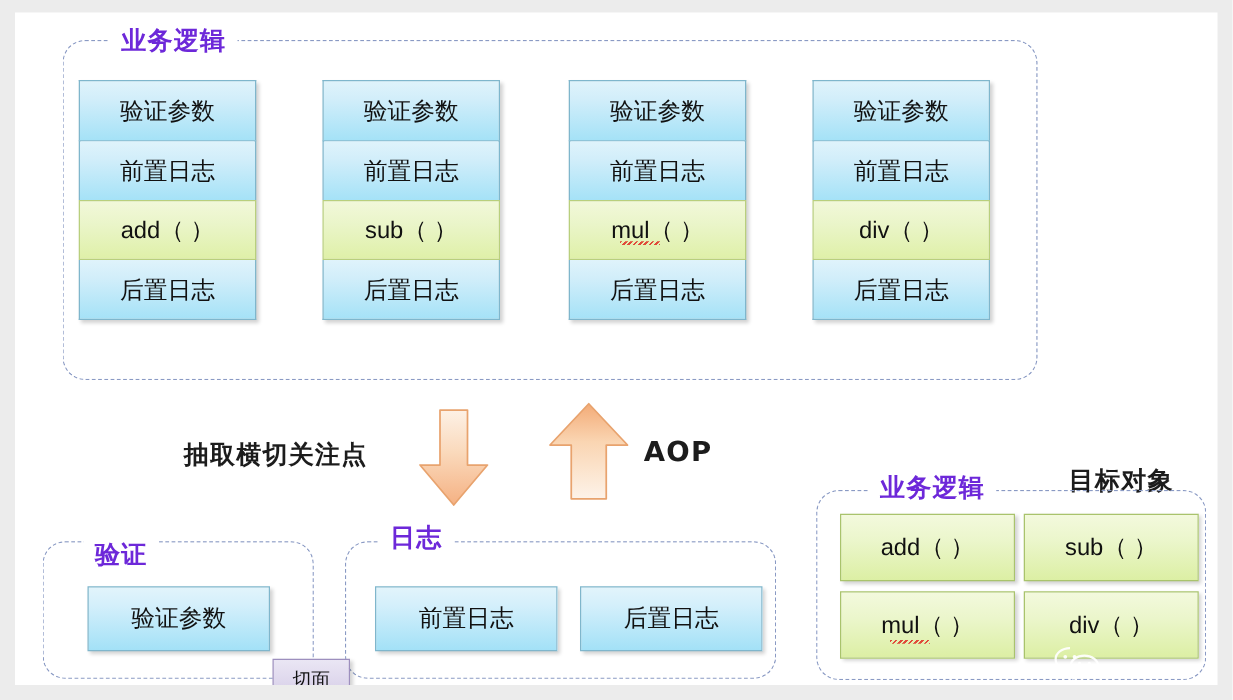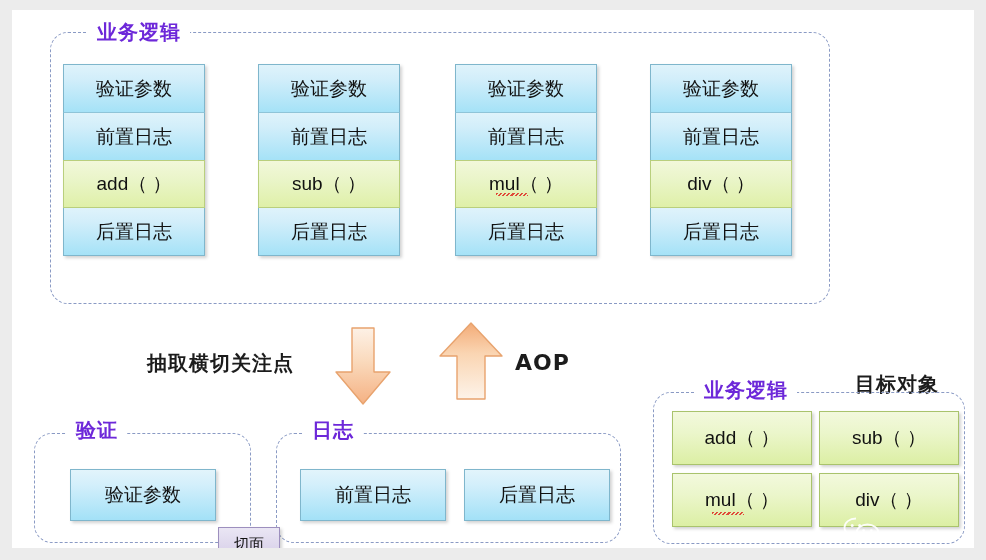--- a/index.html
+++ b/index.html
@@ -186,21 +186,21 @@
         <stop offset="40%" stop-color="#fad5b2"></stop>
         <stop offset="100%" stop-color="#fdf3e9"></stop>
       </linearGradient>
     </defs>
     <path d="M35 3 L66 36 L49 36 L49 79 L21 79 L21 36 L4 36 Z" fill="url(#gup)" stroke="#e8a36e" stroke-width="1.4" stroke-linejoin="round"></path>
   </svg>
 
   <div class="plain-title" style="left:503px;top:340px;font-weight:bold;font-size:22px;">AOP</div>
 
   <div class="group" style="left:22px;top:423px;width:217px;height:110px;"></div>
-  <div class="group-title" style="left:55px;top:408px;font-family:Liberation Serif, serif;">验证</div>
+  <div class="group-title" style="left:55px;top:422px;font-family:Liberation Serif, serif;">验证</div>
   <div class="box blue" style="left:58px;top:459px;width:146px;height:52px;">验证参数</div>
 
   <div class="group" style="left:264px;top:423px;width:345px;height:110px;"></div>
   <div class="group-title" style="left:291px;top:408px;">日志</div>
   <div class="box blue" style="left:288px;top:459px;width:146px;height:52px;">前置日志</div>
   <div class="box blue" style="left:452px;top:459px;width:146px;height:52px;">后置日志</div>
 
   <div class="box purple" style="left:206px;top:517px;width:62px;height:34px;">切面</div>
 
   <div class="plain-title" style="left:843px;top:325px;margin-top:36px;">目标对象</div>

